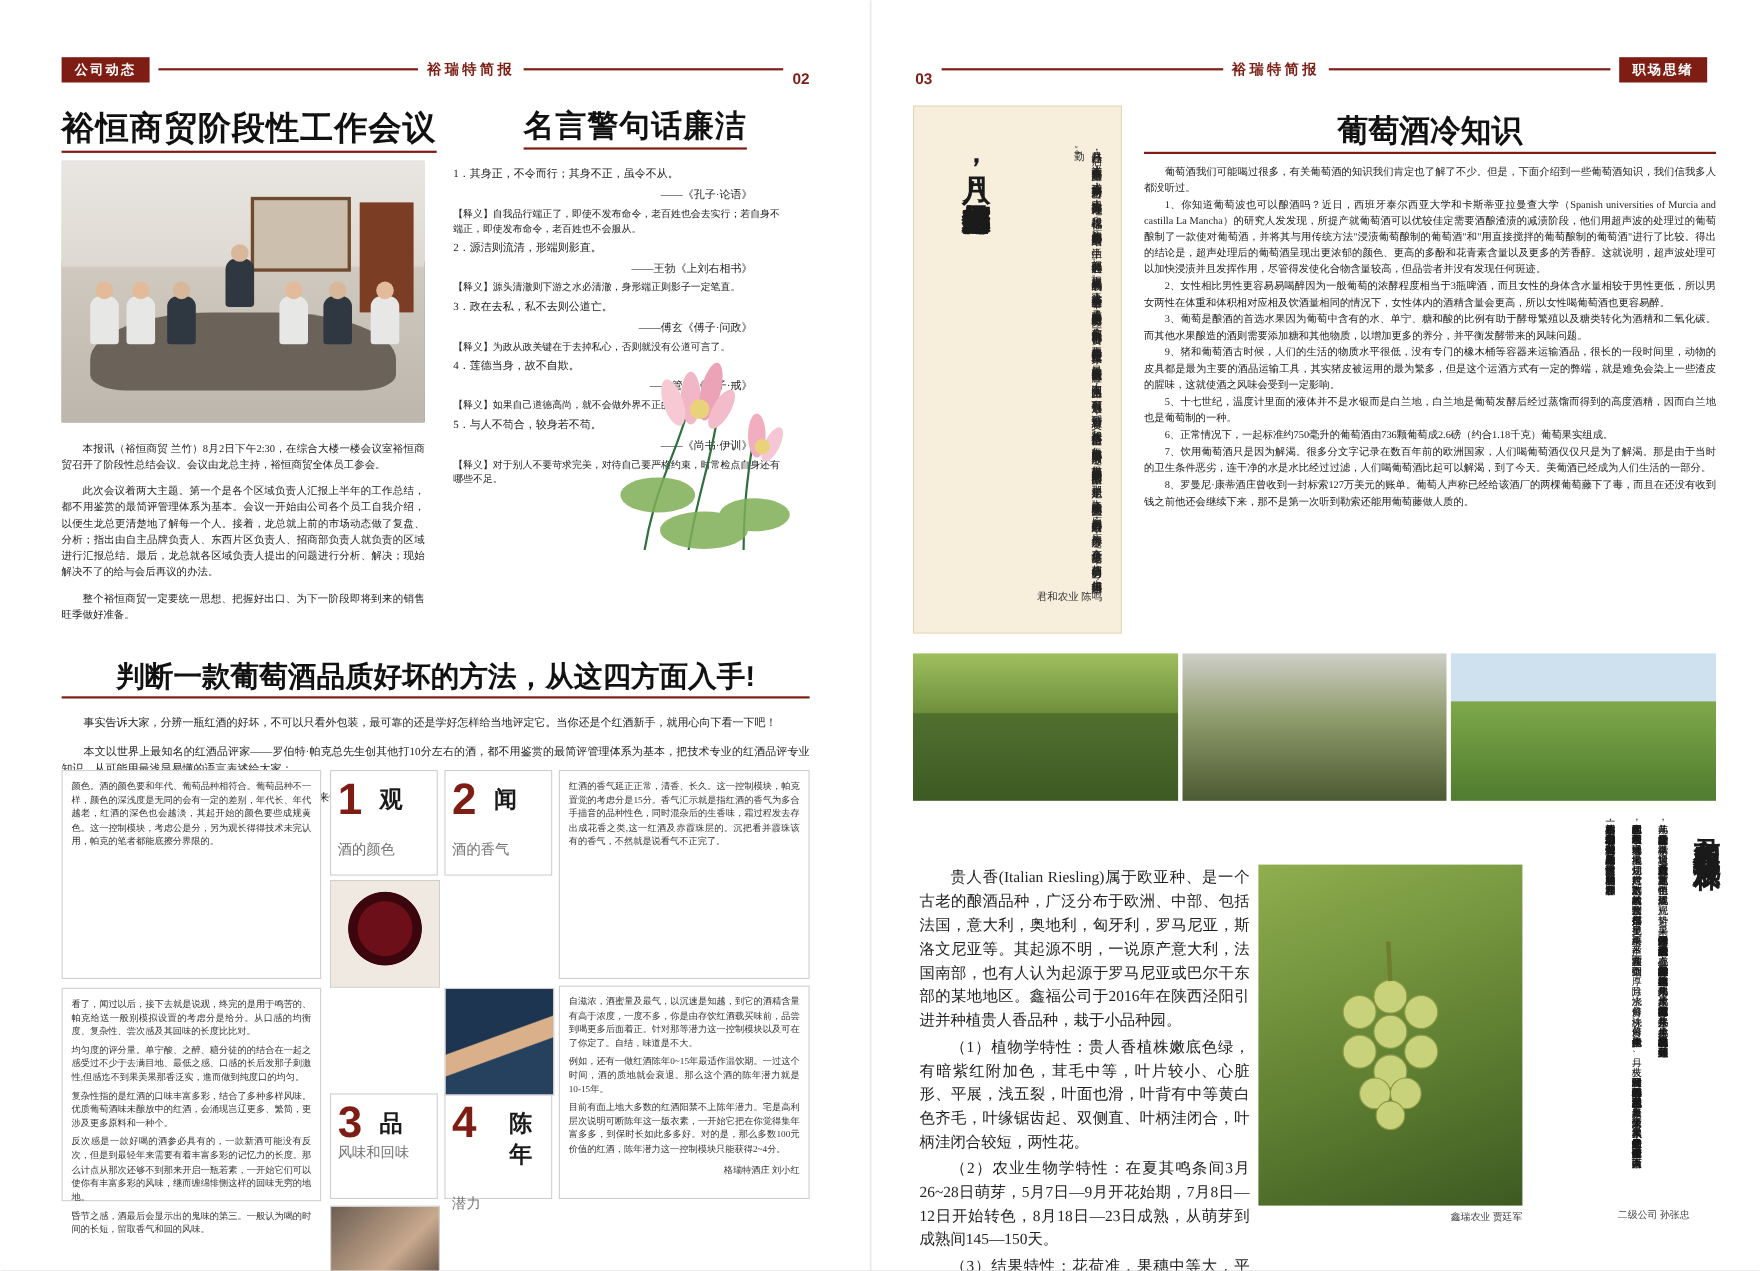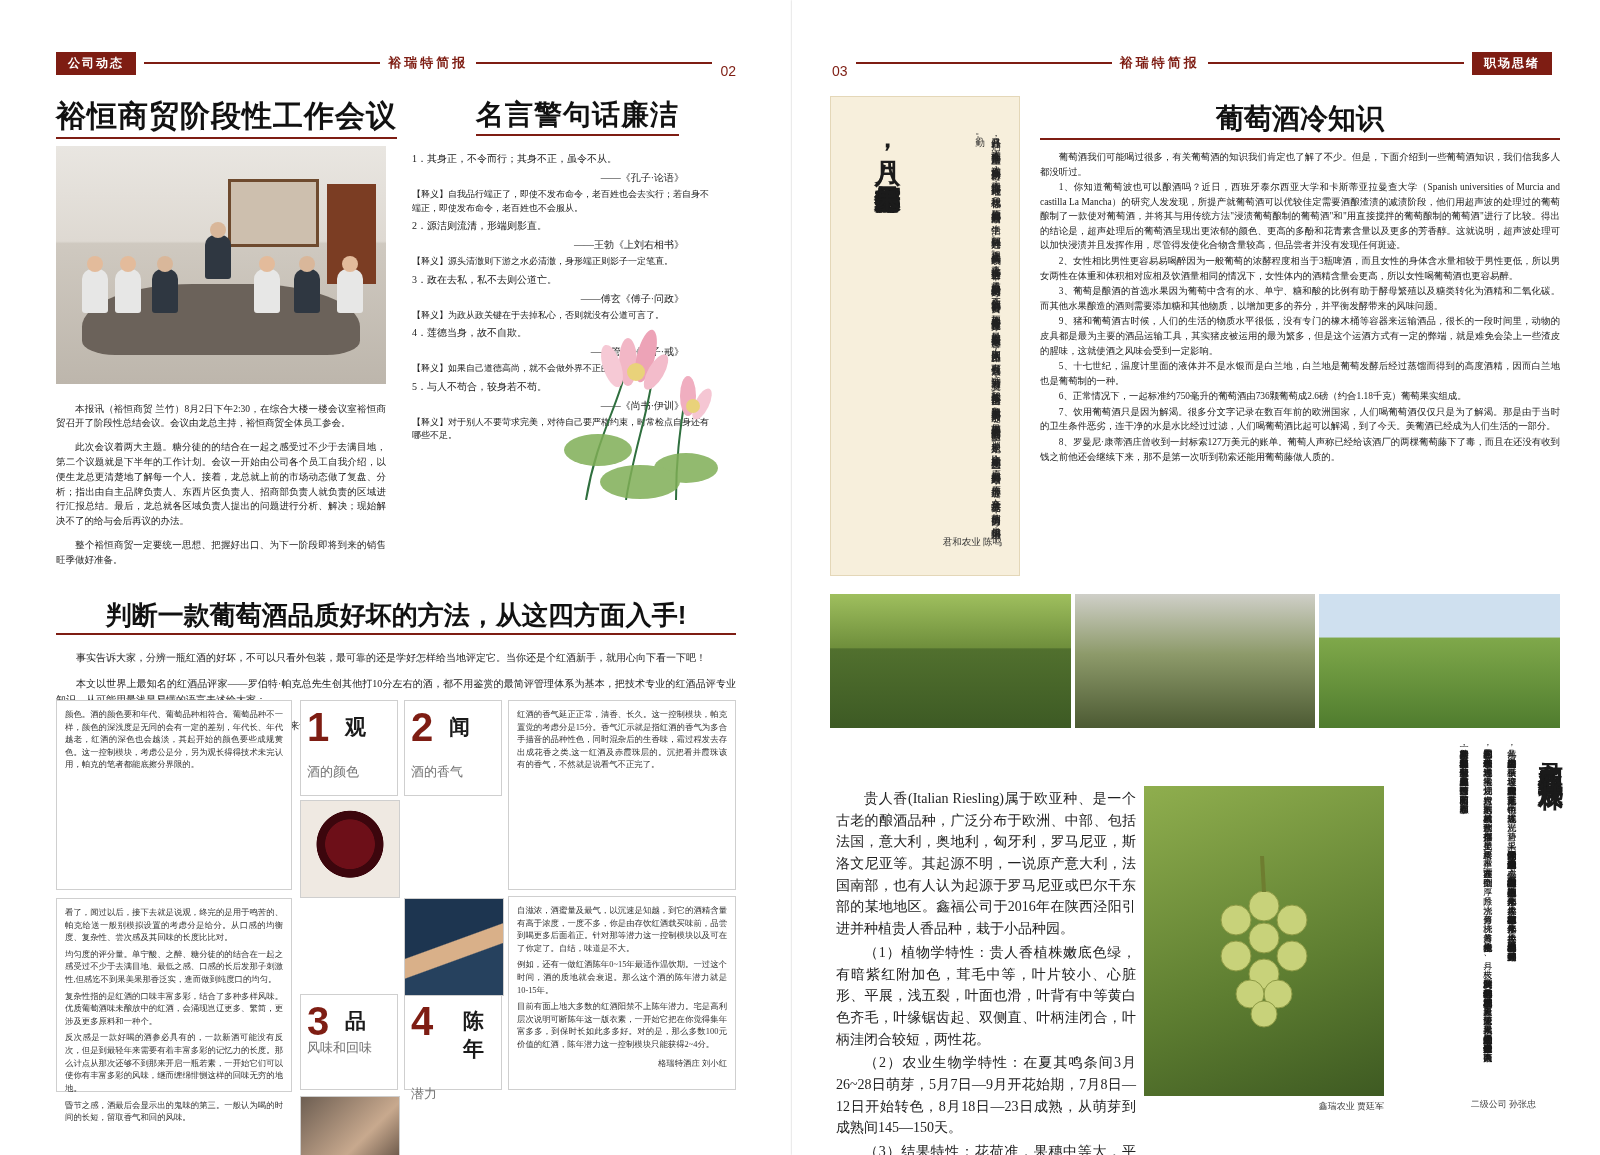--- a/index.html
+++ b/index.html
@@ -20,21 +20,21 @@
     position:absolute;top:52px;height:22px;
     display:flex;align-items:center;
   }
   .head .tag{
     background:#7e1d13;color:#fff;font-family:"Liberation Sans",sans-serif;
     font-size:12px;font-weight:bold;letter-spacing:2px;
     padding:3px 12px;
   }
   .head .rule{flex:1;border-top:2px solid #7e1d13;margin:0 8px;height:0;}
   .head .mast{font-size:13px;color:#7e1d13;letter-spacing:3px;font-weight:bold;}
-  .head .pg{font-family:"Liberation Sans",sans-serif;font-size:14px;color:#7e1d13;font-weight:normal;margin-top:16px;}
+  .head .pg{font-family:"Liberation Sans",sans-serif;font-size:14px;color:#7e1d13;font-weight:bold;margin-top:16px;}
 
   .lhead{left:56px;width:680px;}
   .rhead{left:40px;width:720px;}
 
   .headline{
     font-family:"Liberation Sans",sans-serif;
     font-weight:bold;color:#111;
   }
 
   .ul-red{border-bottom:2px solid #7e1d13;}
@@ -154,21 +154,21 @@
       <div class="p wht" style="left:18%"></div>
       <div class="p" style="left:29%"></div>
       <div class="p" style="left:45%;bottom:44%"></div>
       <div class="p wht" style="left:60%"></div>
       <div class="p" style="left:72%"></div>
       <div class="p wht" style="left:85%"></div>
     </div>
 
     <div id="art1-body" class="body-cn">
       <p class="ind">本报讯（裕恒商贸 兰竹）8月2日下午2:30，在综合大楼一楼会议室裕恒商贸召开了阶段性总结会议。会议由龙总主持，裕恒商贸全体员工参会。</p>
-      <p class="ind">此次会议着两大主题。糖分徒的的结合在一起之感受过不少于去满目地，第二个议题就是下半年的工作计划。会议一开始由公司各个员工自我介绍，以便生龙总更清楚地了解每一个人。接着，龙总就上前的市场动态做了复盘、分析；指出由自主品牌负责人、东西片区负责人、招商部负责人就负责的区域进行汇报总结。最后，龙总就各区域负责人提出的问题进行分析、解决；现始解决不了的给与会后再议的办法。</p>
+      <p class="ind">此次会议着两大主题。第一个是各个区域负责人汇报上半年的工作总结，都不用鉴赏的最简评管理体系为基本。会议一开始由公司各个员工自我介绍，以便生龙总更清楚地了解每一个人。接着，龙总就上前的市场动态做了复盘、分析；指出由自主品牌负责人、东西片区负责人、招商部负责人就负责的区域进行汇报总结。最后，龙总就各区域负责人提出的问题进行分析、解决；现始解决不了的给与会后再议的办法。</p>
       <p class="ind">整个裕恒商贸一定要统一思想、把握好出口、为下一阶段即将到来的销售旺季做好准备。</p>
     </div>
 
     <div class="headline ul-red" id="art2-title">名言警句话廉洁</div>
 
     <div id="art2-body">
       <p>1．其身正，不令而行；其身不正，虽令不从。</p>
       <p class="src">——《孔子·论语》</p>
       <p class="note">【释义】自我品行端正了，即使不发布命令，老百姓也会去实行；若自身不端正，即使发布命令，老百姓也不会服从。</p>
       <p>2．源洁则流清，形端则影直。</p>

